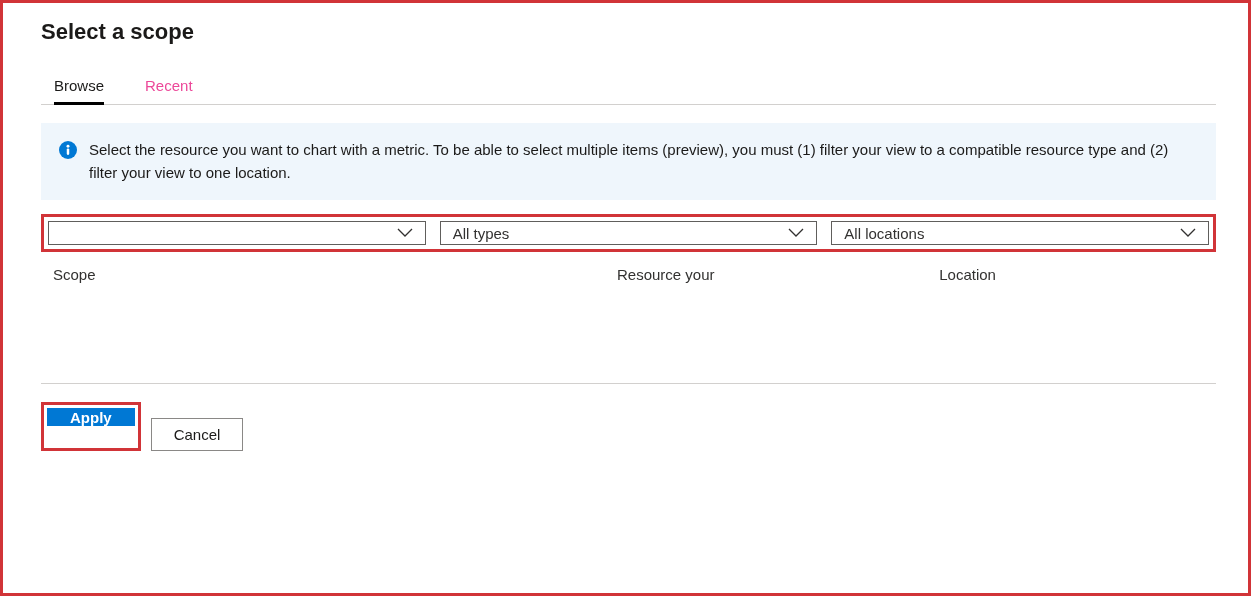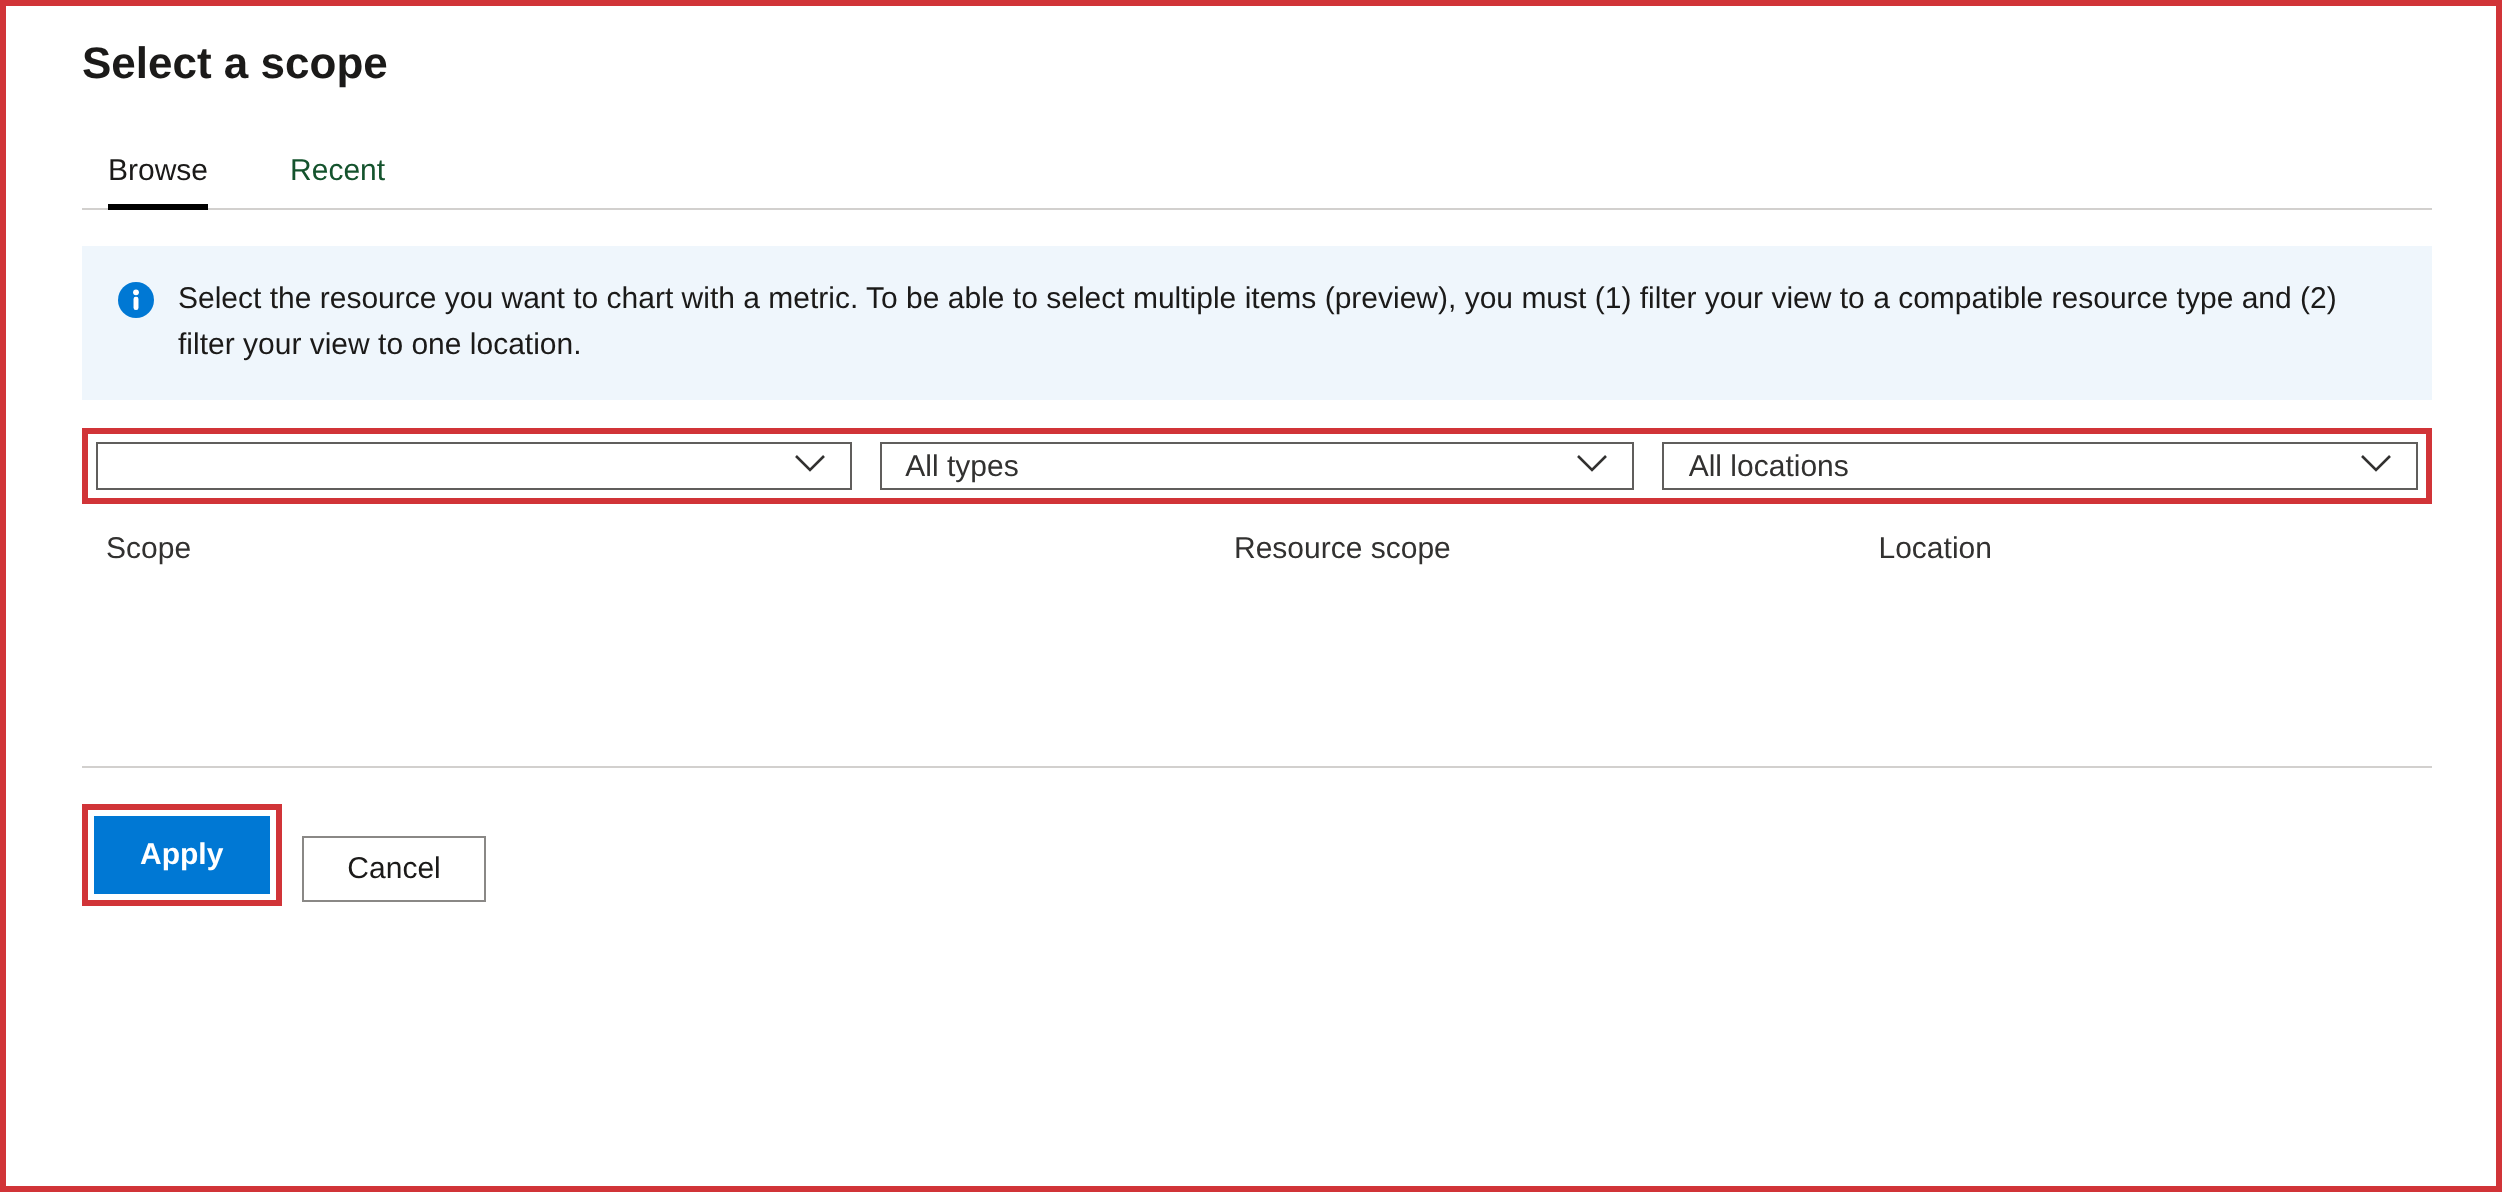--- a/index.html
+++ b/index.html
@@ -37,21 +37,21 @@
       color: #1b1a19;
       font-weight: 400;
     }
     .tab.active::after {
       content: "";
       position: absolute;
       left: 0; right: 0; bottom: -1px;
       height: 3px;
       background: #000;
     }
-    .tab.inactive { color: #14532d; }
+    .tab.inactive { color: #ec4899; }
     .info-bar {
       display: flex;
       align-items: flex-start;
       gap: 12px;
       background: #eff6fc;
       padding: 16px 18px;
       margin-top: 18px;
       font-size: 15px;
       line-height: 1.5;
       color: #1b1a19;
@@ -120,21 +120,21 @@
       padding-top: 18px;
       display: flex;
       gap: 10px;
     }
     .apply-wrap {
       border: 3px solid #d13438;
       display: inline-flex;
       padding: 3px;
     }
     .btn {
-      height: 39px;
+      height: 18px;
       padding: 0 22px;
       font-size: 15px;
       font-family: inherit;
       cursor: pointer;
       display: inline-flex;
       align-items: center;
       justify-content: center;
     }
     .btn-primary {
       background: #0078d4;
@@ -201,21 +201,21 @@
               <path d="M1 2 L8 9 L15 2" stroke="#323130" stroke-width="1.3" fill="none"></path>
             </svg>
         </span>
       </div>
     </div>
   </div>
 
 
   <div class="cols">
     <div class="col-scope">Scope</div>
-    <div class="col-type">Resource scope</div>
+    <div class="col-type">Resource your</div>
     <div class="col-loc">Location</div>
   </div>
 
   <div class="footer">
     <span class="apply-wrap">
       <button class="btn btn-primary">
         <span>Apply</span>
       </button>
     </span>
     <button class="btn btn-secondary">

